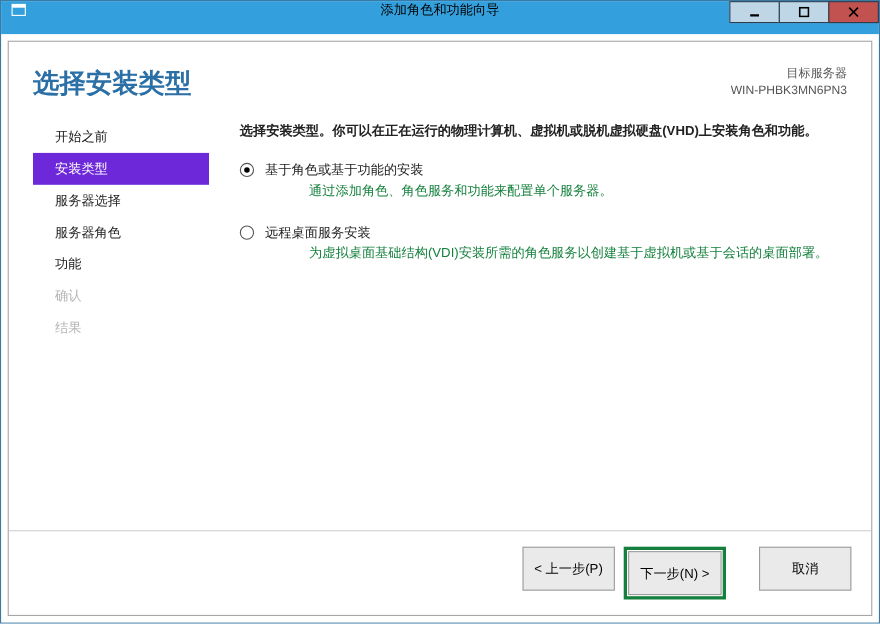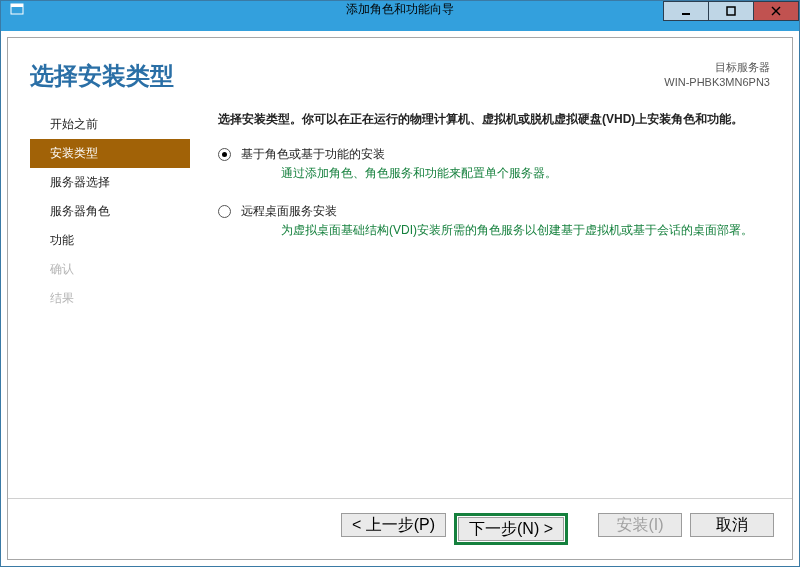--- a/index.html
+++ b/index.html
@@ -98,21 +98,21 @@
     flex-shrink:0;
     padding-top: 8px;
   }
   .nav-item {
     font-size: 12px;
     color:#222;
     padding: 6px 20px 6px 20px;
     cursor:pointer;
   }
   .nav-item.active {
-    background:#a16207;
+    background:#6d28d9;
     color:#fff;
     font-family:Liberation Mono, monospace;
   }
   .nav-item.disabled {
     color:#b5b5b5;
     cursor:default;
   }
 
   .main-pane {
     flex:1;
@@ -153,22 +153,22 @@
 
   .footer {
     border-top:1px solid #d0d0d0;
     padding: 14px 18px;
     display:flex;
     justify-content:flex-end;
     gap:8px;
   }
   .btn {
     min-width:84px;
-    height:24px;
-    font-size:16px;
+    height:40px;
+    font-size:12px;
     border:1px solid #9c9c9c;
     background:#eaeaea;
     color:#000;
     cursor:pointer;
     padding:0 10px;
   }
   .btn.disabled { color:#a0a0a0; cursor:default;}
   .highlight-box {
     border: 3px solid #15803d;
     padding:1px;
@@ -251,19 +251,18 @@
           </div>
         </div>
       </div>
 
       <div class="footer">
         <button class="btn">&lt; 上一步(P)</button>
         <span class="highlight-box">
           <button class="btn">下一步(N) &gt;</button>
         </span>
         <span class="gap"></span>
-        <button class="btn disabled">安装(I)</button>
         <button class="btn">取消</button>
       </div>
 
     </div>
   </div>
 </div>
 
 </body></html>

